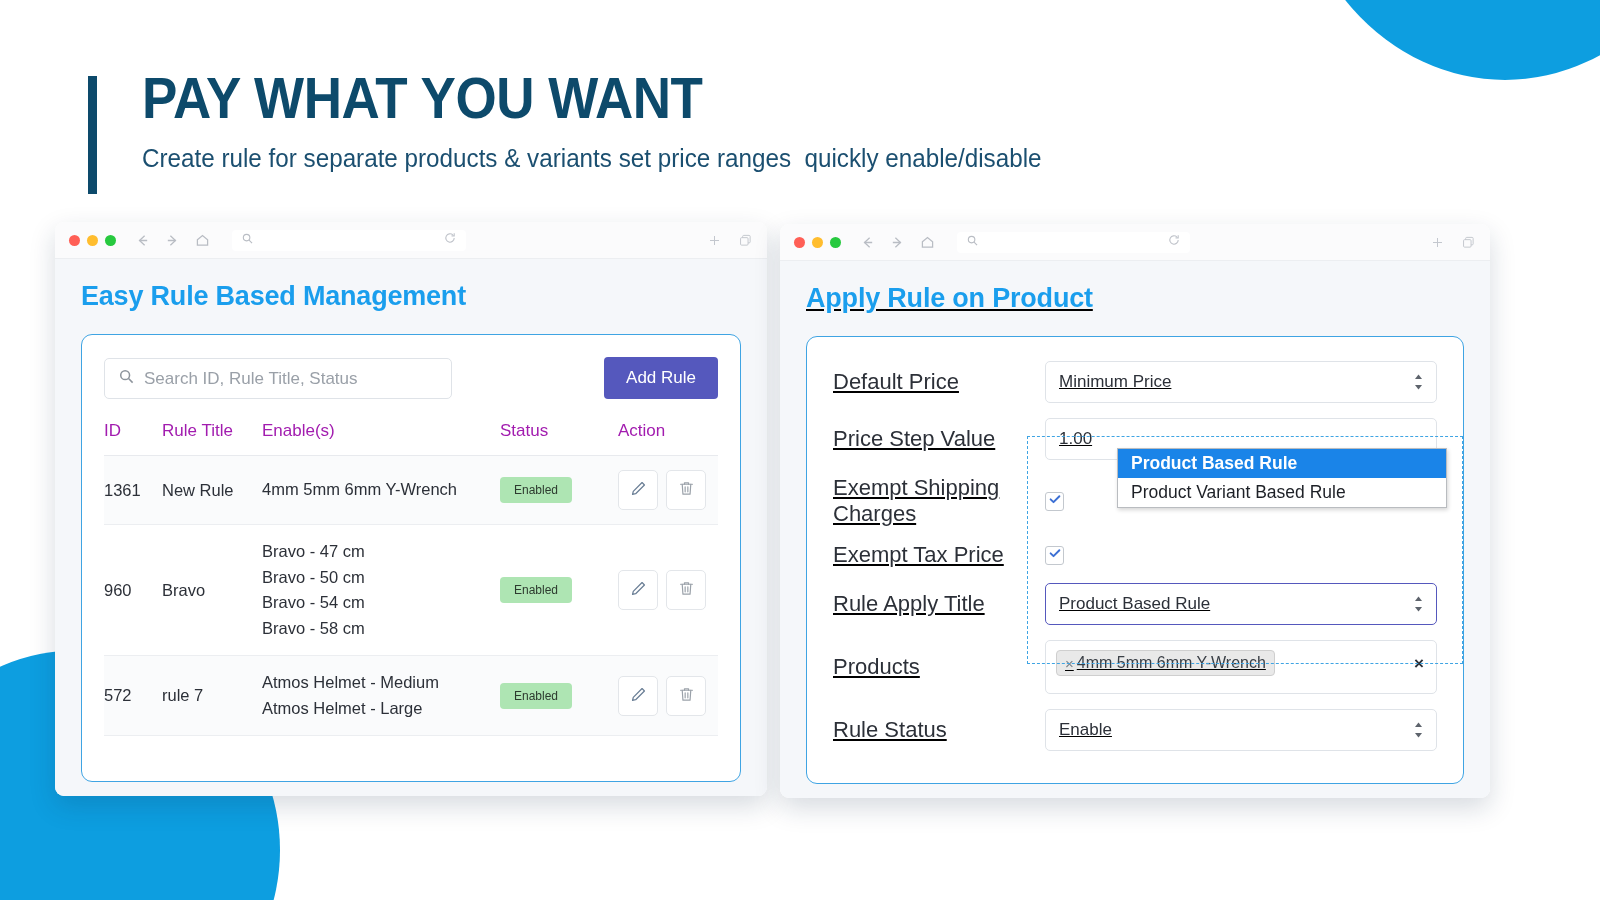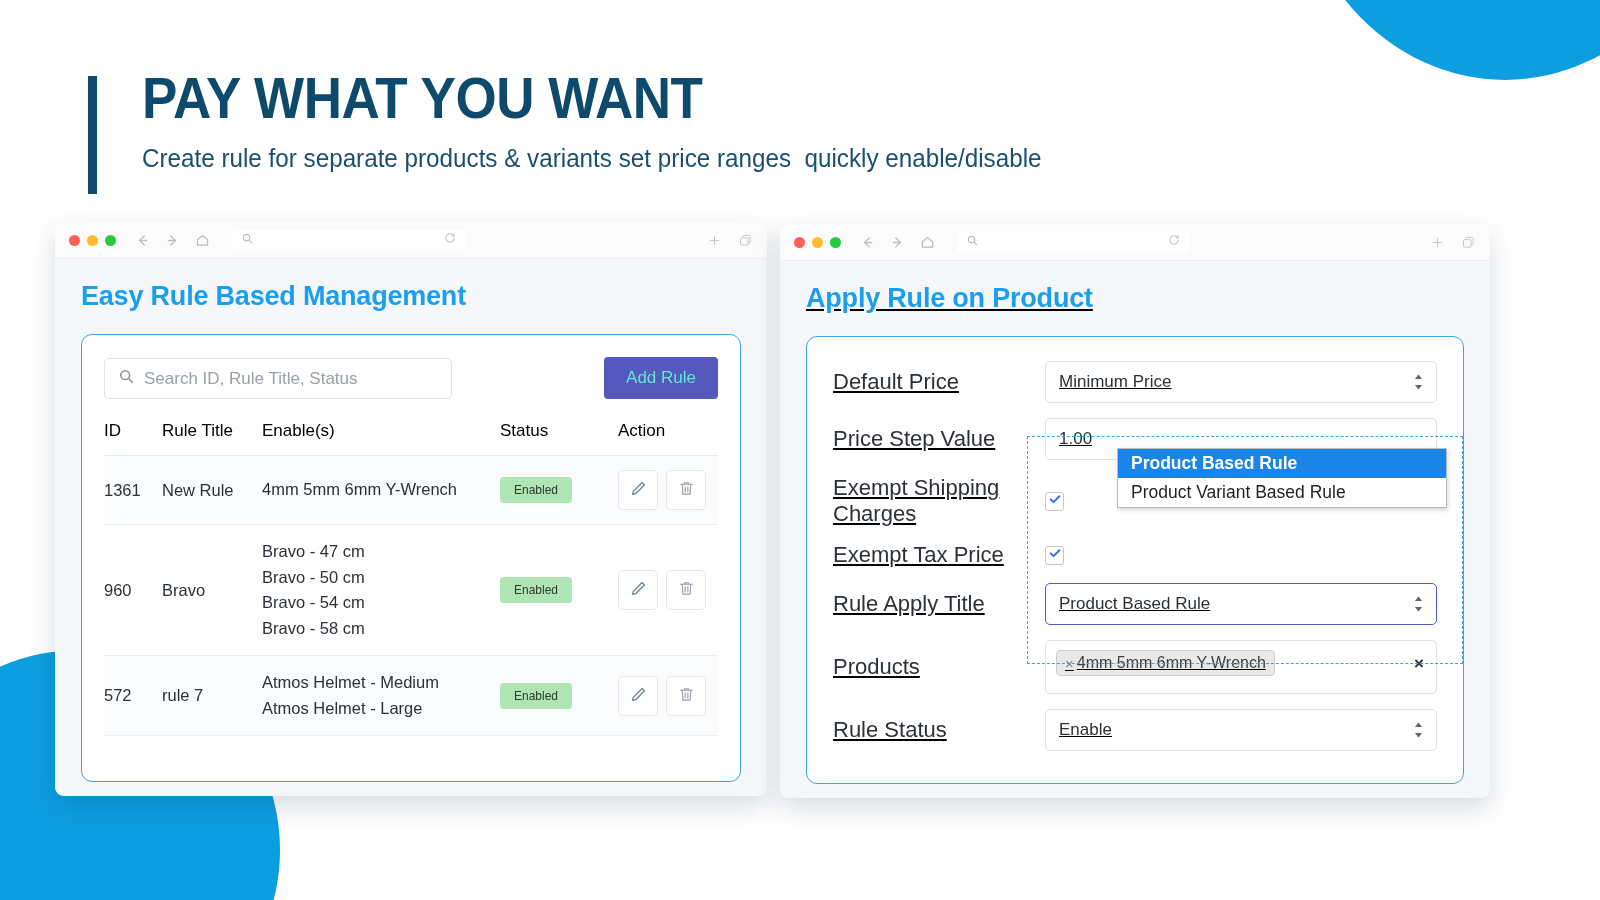--- a/index.html
+++ b/index.html
@@ -177,36 +177,36 @@
     box-sizing: border-box;
     background: #fff;
   }
   .search-box .ph {
     color: #9aa0a8;
     font-size: 17px;
     margin-left: 9px;
   }
   .btn-primary {
     background: #5558bd;
-    color: #5eead4;
+    color: #ffffff;
     border: none;
     border-radius: 4px;
     font-size: 17px;
     font-family: inherit;
     padding: 11px 22px;
     cursor: pointer;
     font-weight: 400;
   }
 
   table.rules { width: 100%; border-collapse: collapse; }
   table.rules th {
     text-align: left;
     font-size: 17px;
     font-weight: 400;
-    color: #000000;
+    color: #a21caf;
     padding: 0 0 14px 0;
   }
   table.rules thead tr { border-bottom: 1px solid #e8eaee; }
   table.rules td {
     font-size: 16.5px;
     color: #2c3038;
     padding: 14px 0;
     vertical-align: middle;
   }
   table.rules tbody tr { border-bottom: 1px solid #eceef1; }

